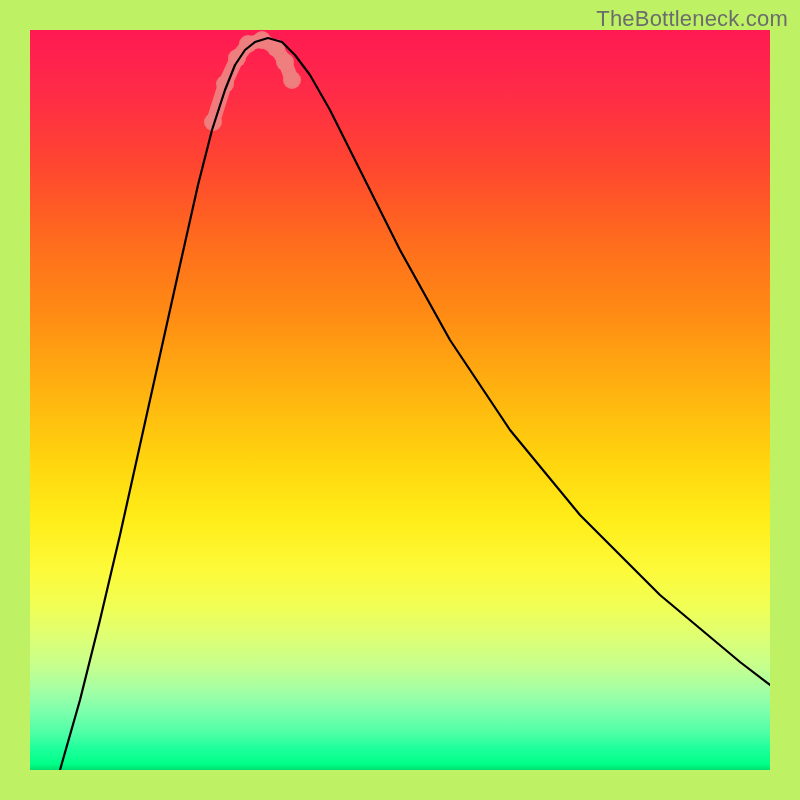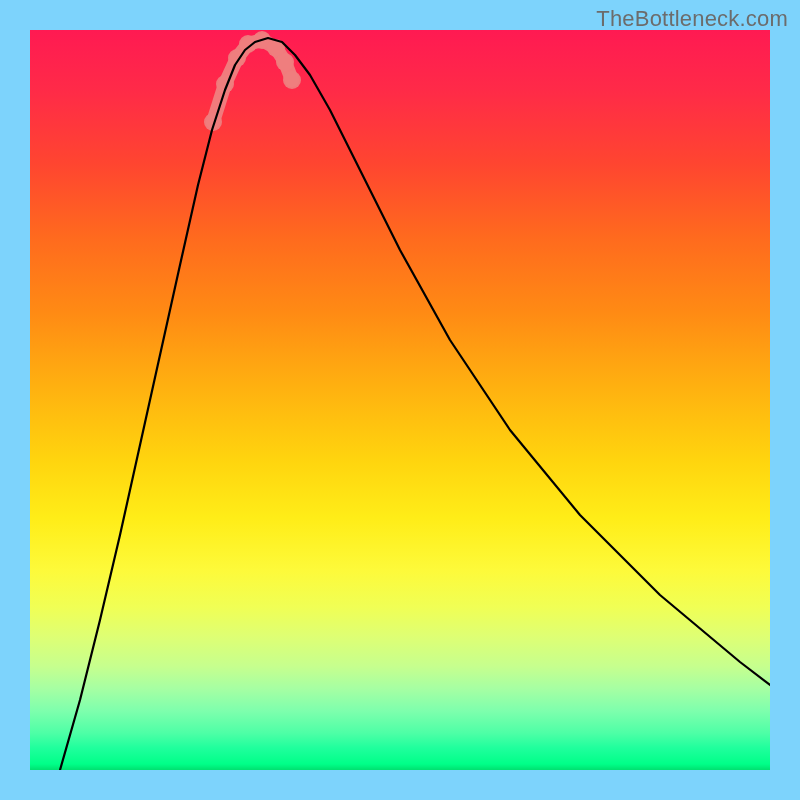--- a/index.html
+++ b/index.html
@@ -8,21 +8,21 @@
     width: 800px;
     height: 800px;
     background: #000;
     overflow: hidden;
     font-family: Arial, Helvetica, sans-serif;
   }
   .frame {
     position: absolute;
     left: 0; top: 0;
     width: 800px; height: 800px;
-    background: #7dd3fc;
+    background: #bef264;
   }
   .plot-area {
     position: absolute;
     left: 30px;
     top: 30px;
     width: 740px;
     height: 740px;
     overflow: hidden;
   }
   .gradient-bg {

